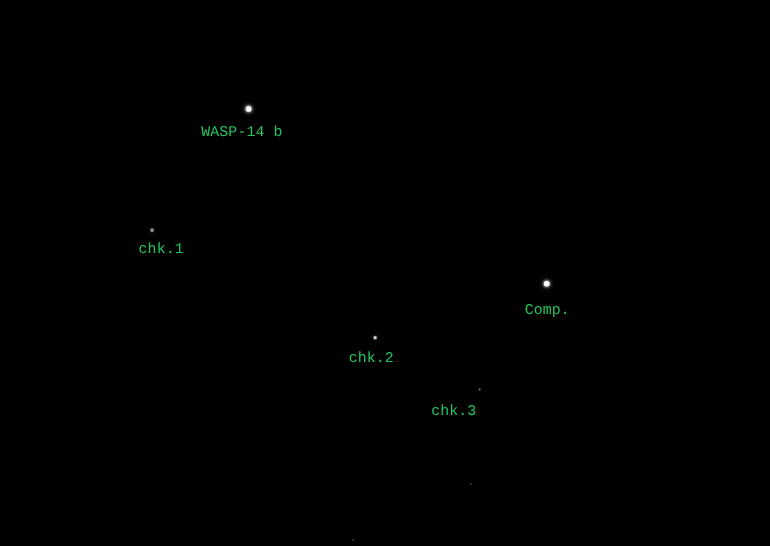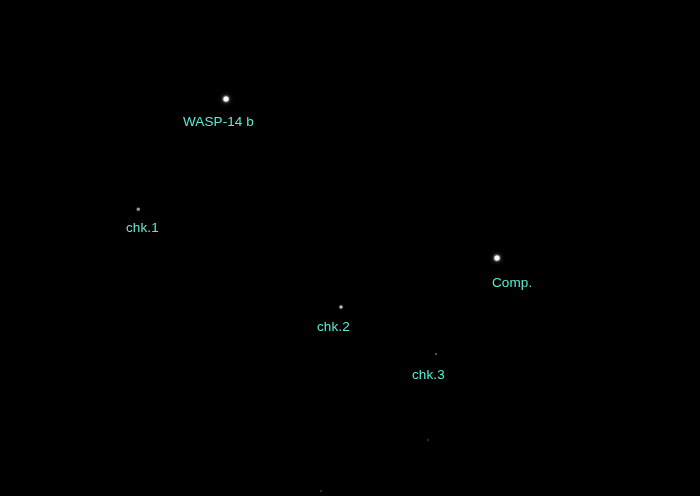--- a/index.html
+++ b/index.html
@@ -51,37 +51,38 @@
     background: #6a6a6a;
   }
   .star.mag-threshold {
     width: 2px;
     height: 2px;
     background: #3a3a3a;
   }
   
   .star-label {
     position: absolute;
-    color: #5eead4;
+    color: #22c55e;
     font-size: 13.5px;
     line-height: 15px;
     white-space: nowrap;
     letter-spacing: 0.1px;
+    font-family: Liberation Mono, monospace;
   }
 </style>
 </head>
 <body>
 
 <div id="frame" style="width: 700px; height: 496px; background: rgb(0, 0, 0);">
 
 <div class="star mag-threshold" style="left: 428px; top: 440px;"></div>
     <div class="star mag-threshold" style="left: 321px; top: 491px;"></div>
     <div class="star mag-bright" style="left: 226px; top: 99px;"></div>
     <div class="star-label" style="left: 183px; top: 114px;">WASP-14 b</div>
     <div class="star mag-faint" style="left: 138px; top: 209px;"></div>
     <div class="star-label" style="left: 126px; top: 220px;">chk.1</div>
     <div class="star mag-bright" style="left: 497px; top: 258px;"></div>
-    <div class="star-label" style="left: 492px; top: 275px;">Comp.</div>
+    <div class="star-label" style="left: 477px; top: 275px;">Comp.</div>
     <div class="star mag-medium" style="left: 341px; top: 307px;"></div>
     <div class="star-label" style="left: 317px; top: 319px;">chk.2</div>
     <div class="star mag-veryfaint" style="left: 436px; top: 354px;"></div>
-    <div class="star-label" style="left: 412px; top: 367px;">chk.3</div>
+    <div class="star-label" style="left: 392px; top: 367px;">chk.3</div>
   </div>
 
 </body></html>

